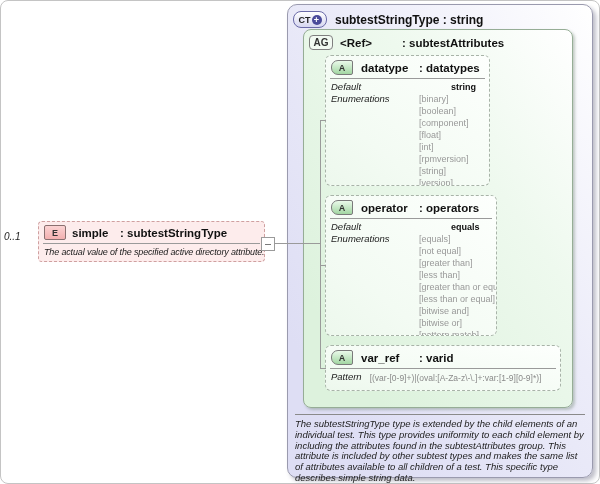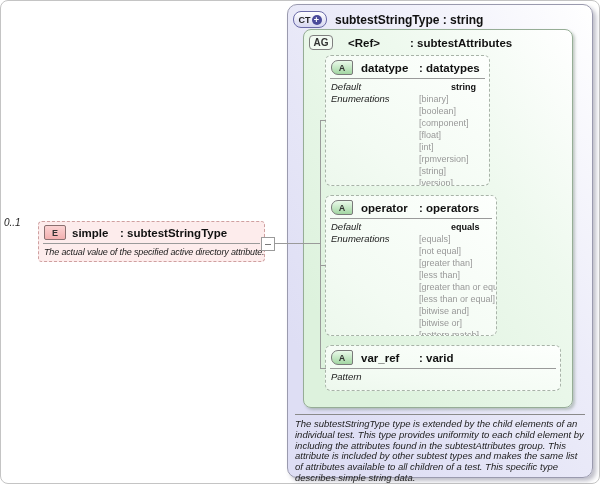--- a/index.html
+++ b/index.html
@@ -8,21 +8,21 @@
   .page-frame{position:absolute;inset:0;border:1px solid #c4c4c4;border-radius:8px;pointer-events:none;}
 
   
   .hline{position:absolute;height:1px;background:#9a9a9a;z-index:30;}
   .vline{position:absolute;width:1px;background:#9a9a9a;z-index:30;}
   .collapse-toggle{position:absolute;left:261px;top:237px;width:12px;height:12px;background:#fff;
         border:1px solid #9a9a9a;z-index:31;display:flex;align-items:center;justify-content:center;}
   .collapse-toggle .dash{width:6px;height:1px;background:#7a7a7a;}
 
   
-  .cardinality{position:absolute;left:4px;top:217px;font-size:10px;font-style:italic;color:#222;}
+  .cardinality{position:absolute;left:4px;top:231px;font-size:10px;font-style:italic;color:#222;}
   .value-card{position:absolute;left:38px;top:221px;width:227px;height:41px;box-sizing:border-box;
         background:#fdecec;border:1px dashed #cfa0a0;border-radius:4px;z-index:20;}
   .value-card .hdr{display:flex;align-items:center;height:19px;padding:1px 5px 0 5px;gap:6px;}
   .badge-e{display:inline-flex;align-items:center;justify-content:center;width:20px;height:13px;
         background:linear-gradient(#fbd3d3,#f3b0b0);border:1px solid #8a7070;border-radius:2px;
         font-size:9px;font-weight:bold;color:#333;flex:0 0 auto;}
   .name-bold{font-size:11.5px;font-weight:bold;color:#111;}
   .nm-col{display:inline-block;min-width:42px;}
   .sep{border-top:1px solid #9a9a9a;margin:1px 4px 0 4px;}
   .annotation{font-size:9px;font-style:italic;color:#222;padding:3px 5px 0 5px;white-space:nowrap;
@@ -44,21 +44,21 @@
   
   .ag-panel{position:absolute;left:303px;top:29px;width:270px;height:379px;box-sizing:border-box;
         border:1px solid #96ad96;border-radius:8px;
         background:linear-gradient(to bottom left,#ffffff 0%,#eef9ee 35%,#ddf2dd 85%);
         box-shadow:2px 2px 3px rgba(90,115,90,0.35);z-index:15;}
   .ag-hdr{display:flex;align-items:center;gap:7px;padding:5px 0 0 5px;}
   .badge-ag{display:inline-flex;align-items:center;justify-content:center;width:22px;height:13px;
         border:1px solid #7f7f7f;border-radius:4px;background:#f2faf2;
         font-size:10px;font-weight:bold;color:#333;flex:0 0 auto;}
   .ag-title{font-size:11.5px;font-weight:bold;color:#111;}
-  .ag-nm{display:inline-block;min-width:55px;margin-left:8px;}
+  .ag-nm{display:inline-block;min-width:55px;}
 
   
   .attr-card{position:absolute;box-sizing:border-box;border:1px dashed #a8b3a8;border-radius:6px;
         background:linear-gradient(to bottom left,#fdfffd 0%,#f3fbf3 70%,#edf8ed 100%);z-index:25;overflow:hidden;}
   .attr-datatype{left:325px;top:55px;width:165px;height:131px;}
   .attr-operator{left:325px;top:195px;width:172px;height:141px;}
   .attr-varref{left:325px;top:345px;width:236px;height:46px;}
   .attr-hdr{display:flex;align-items:center;gap:8px;height:19px;padding:2px 5px 0 5px;}
   .badge-a{display:inline-flex;align-items:center;justify-content:center;width:20px;height:13px;
         border:1px solid #7a7a7a;border-radius:7px 2px 2px 7px;
@@ -174,18 +174,19 @@
 
   <div class="attr-card attr-varref">
     <div class="attr-hdr">
       <span class="badge-a">A</span>
       <span class="name-bold attr-nm">var_ref</span>
       <span class="name-bold">: varid</span>
     </div>
     <div class="sep"></div>
     <div class="pat-row">
       <span class="lbl">Pattern</span>
+      <span class="pat-val">[(var-[0-9]+)|(oval:[A-Za-z\-\.]+:var:[1-9][0-9]*)]</span>
     </div>
   </div>
 
   <div class="doc-divider"></div>
   <div class="doc-text">The subtestStringType type is extended by the child elements of an individual test.  This type provides uniformity to each child element by including the attributes found in the subtestAttributes group.  This attribute is included by other subtest types and makes the same list of attributes available to all children of a test.  This specific type describes simple string data.</div>
 </div>
 
 </body></html>

